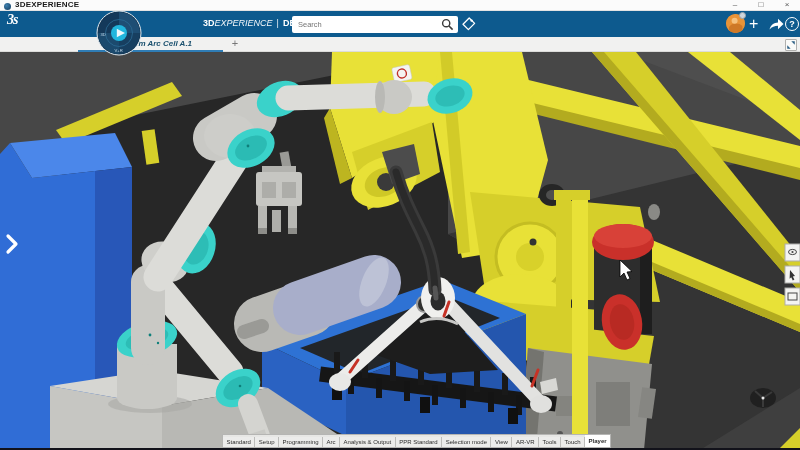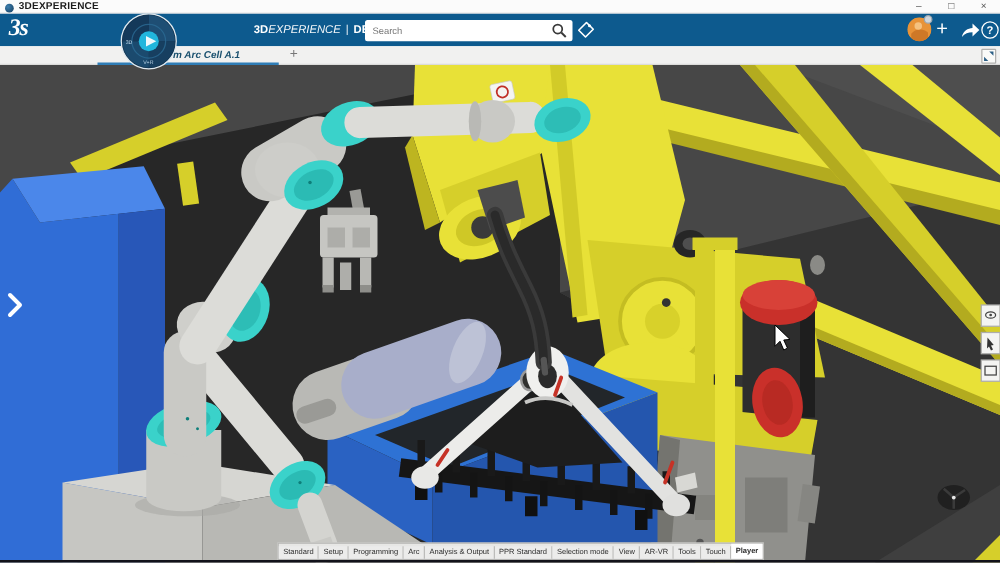--- a/index.html
+++ b/index.html
@@ -24,21 +24,21 @@
             display:flex;align-items:flex-end;font-size:8px;color:#1a1a1a;border-bottom:1px solid #e3e3e3;}
   .app-ico{width:7px;height:7px;border-radius:50%;background:radial-gradient(circle at 35% 35%,#3d7fae,#123a5c);
            margin:0 4px 0 4px;flex:0 0 auto;}
   .title-text{font-weight:bold;letter-spacing:.2px;line-height:11px;}
   .wc-group{margin-left:auto;display:flex;align-items:center;}
   .wc{width:26px;text-align:center;color:#555;font-size:8px;line-height:10px;cursor:default;}
 
   
   .bluebar{position:absolute;top:11px;left:0;right:0;height:26px;background:var(--bar_blue);}
   .logo3s{position:absolute;left:7px;top:1px;font-family:"Liberation Serif",serif;font-style:italic;
-          font-weight:bold;font-size:19px;color:#fff;letter-spacing:-1px;}
+          font-weight:bold;font-size:14px;color:#fff;letter-spacing:-1px;}
   .brand{position:absolute;left:203px;top:7px;font-size:9px;color:#fff;white-space:nowrap;}
   .brand b{font-weight:bold;}
   .brand .lt{font-weight:normal;opacity:.95;font-style:italic;}
   .brand .sep{margin:0 4px;font-weight:300;opacity:.9;}
   .brand .rest{font-weight:normal;opacity:.88;margin-left:3px;}
   .searchbox{position:absolute;left:292px;top:4.5px;width:166px;height:17px;background:#fff;border-radius:2px;
              display:flex;align-items:center;}
   .searchbox input{border:none;outline:none;background:transparent;flex:1;font-size:7.5px;padding:0 4px 0 6px;
                    color:#333;font-family:"Liberation Sans",sans-serif;}
   .searchbox svg{flex:0 0 auto;margin-right:4px;}

